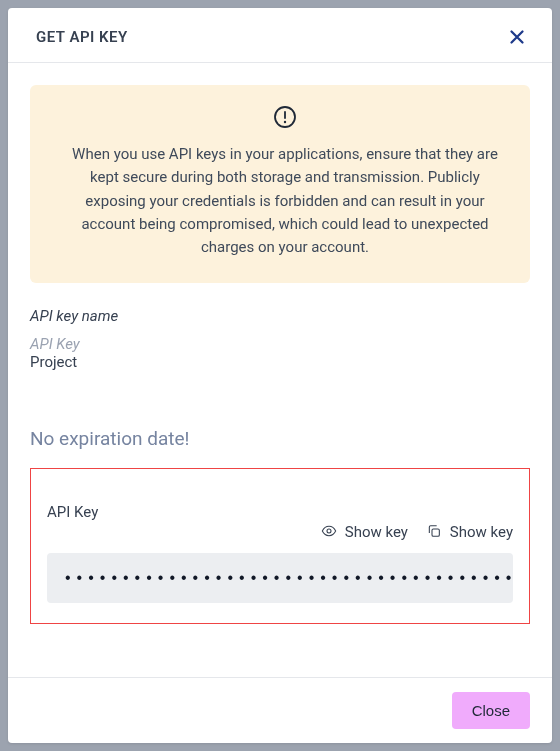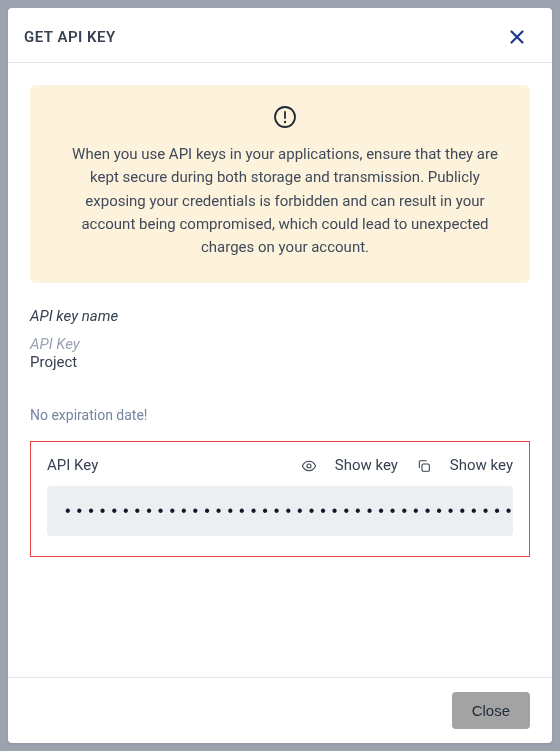--- a/index.html
+++ b/index.html
@@ -24,21 +24,21 @@
       background: #ffffff;
       border-radius: 4px;
       display: flex;
       flex-direction: column;
       box-shadow: 0 1px 3px rgba(0,0,0,0.1);
     }
     .modal-header {
       display: flex;
       justify-content: space-between;
       align-items: center;
-      padding: 18px 24px 14px 16px;
+      padding: 18px 24px 14px 28px;
       border-bottom: 1px solid #e5e7eb;
     }
     .modal-title {
       font-size: 15px;
       font-weight: 600;
       letter-spacing: 0.5px;
       color: #374151;
     }
     .close-x {
       cursor: pointer;
@@ -90,23 +90,23 @@
       margin-bottom: 8px;
     }
     .field-value-muted {
       font-size: 15px;
       color: #9aa2b1;
       margin-top: 10px;
     }
     .project-group {
     }
     .expiration {
-      font-size: 14px;
+      font-size: 19px;
       color: #7684a0;
-      margin-top: 36px;
+      margin-top: 56px;
       margin-bottom: 18px;
     }
     .key-box {
       border: 1px solid #ef4444;
       padding: 14px 16px 20px 16px;
     }
     .key-header {
       display: flex;
       align-items: center;
       justify-content: space-between;
@@ -115,25 +115,26 @@
     .key-title {
       font-size: 15px;
       color: #374151;
     }
     .key-actions {
       display: flex;
       gap: 18px;
     }
     .key-action {
       display: flex;
-      align-items: flex-end;
-      gap: 18px;
+      align-items: flex-start;
+      gap: 8px;
       font-size: 15px;
       color: #374151;
       cursor: pointer;
+      margin-top: 40px;
     }
     .key-action svg {
       width: 16px;
       height: 16px;
       stroke: #374151;
     }
     .key-field {
       background: #eceef1;
       border-radius: 4px;
       padding: 16px 18px;
@@ -144,21 +145,21 @@
       white-space: nowrap;
       font-family: Arial, sans-serif;
     }
     .modal-footer {
       border-top: 1px solid #e5e7eb;
       padding: 14px 22px;
       display: flex;
       justify-content: flex-end;
     }
     .btn-close {
-      background: #a3a3a3;
+      background: #f0abfc;
       border: none;
       color: #1f2937;
       font-size: 15px;
       padding: 10px 20px;
       border-radius: 4px;
       cursor: pointer;
     }
   </style>
 </head>
 <body>

